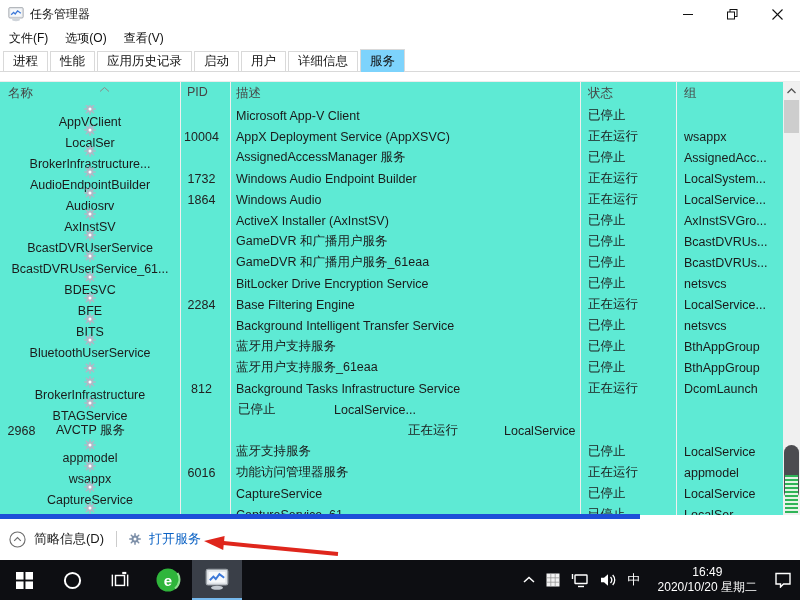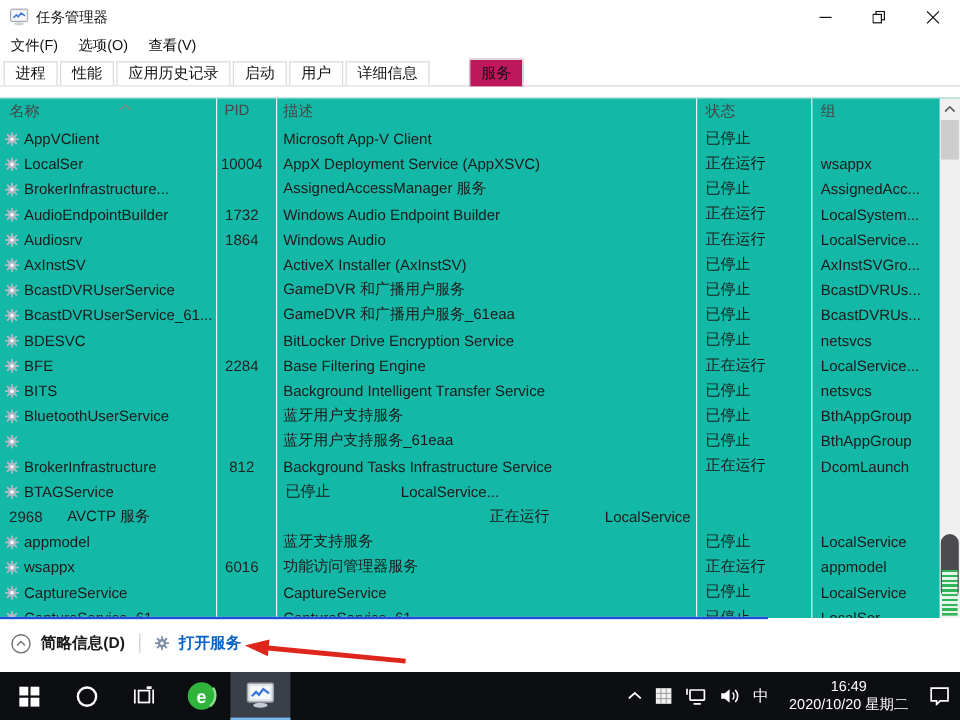--- a/index.html
+++ b/index.html
@@ -11,45 +11,45 @@
   .app-icon{margin:0 6px 0 8px;display:flex;}
   .title{font-size:12px;color:#111;}
   .caption{margin-left:auto;display:flex;height:28px;}
   .cap-btn{width:45px;height:28px;display:flex;align-items:center;justify-content:center;}
   .min-glyph{width:10px;height:1px;background:#111;}
   .close-glyph,.rest-glyph{display:flex;}
   .menubar{height:20px;display:flex;align-items:center;gap:17px;padding-left:9px;font-size:12px;color:#111;}
   .tabbar{position:relative;height:23px;display:flex;align-items:flex-end;padding-left:3px;border-bottom:1px solid #d9d9d9;}
   .tab{height:19px;line-height:19px;padding:0 9px;margin-right:2px;border:1px solid #d9d9d9;border-bottom:none;
        background:#fff;font-size:12.5px;color:#111;}
-  .tab.active{height:22px;line-height:22px;position:relative;z-index:2;margin-bottom:-1px;background:#be185d;margin-left:31px;}
+  .tab.active{height:22px;line-height:22px;position:relative;z-index:2;margin-bottom:-1px;background:#7dd3fc;}
   
-  .table{position:absolute;top:81px;left:0;width:800px;height:433px;border-top:1px solid #ececec;background:#14b8a6;}
+  .table{position:absolute;top:81px;left:0;width:800px;height:433px;border-top:1px solid #ececec;background:#5eead4;}
   .thead{position:relative;height:23px;font-size:12.5px;color:#464646;}
   .th{position:absolute;top:3px;white-space:nowrap;}
   .sort{position:absolute;left:99px;top:0;}
   .vsep{position:absolute;top:0;bottom:0;width:1px;background:#efefef;}
   .tbody{position:absolute;top:23px;left:0;width:783px;bottom:0;overflow:hidden;}
   .row{height:21px;display:flex;align-items:center;font-size:12.5px;white-space:nowrap;}
-  .c-name{width:180px;display:flex;align-items:center;overflow:hidden;}
+  .c-name{width:180px;display:flex;align-items:center;overflow:hidden;flex-direction:column;}
   .c-name .gear{margin:1px 4px 0 4px;display:flex;}
   .c-pid{width:50px;text-align:center;padding-right:7px;box-sizing:border-box;color:#222;}
   .c-desc{width:350px;padding-left:6px;box-sizing:border-box;overflow:hidden;}
   .c-status{width:96px;padding-left:8px;box-sizing:border-box;}
   .c-group{flex:1;padding-left:8px;box-sizing:border-box;overflow:hidden;}
   
   .sb{position:absolute;top:0;right:0;bottom:0;width:17px;background:#f0f0f0;}
   .sb-up,.sb-down{position:absolute;left:0;width:17px;height:17px;display:flex;align-items:center;justify-content:center;}
   .sb-up{top:0}.sb-down{bottom:0}
   .sb-thumb{position:absolute;left:1px;right:1px;top:18px;height:33px;background:#cdcdcd;}
   .scroll-capsule{position:absolute;left:1px;width:15px;top:363px;height:55px;background:#4c4c50;border-radius:8px;}
   .scroll-stripes{position:absolute;left:2px;width:13px;top:393px;height:38px;
       background:repeating-linear-gradient(#2fb457 0 2px,#e4f4e6 2px 4px);}
   
-  .footer{position:absolute;top:514px;left:0;width:640px;height:46px;background:#fff;border-top:2px solid #1d4ed8;font-weight:bold;}
+  .footer{position:absolute;top:514px;left:0;width:640px;height:46px;background:#fff;border-top:5px solid #1d4ed8;}
   .footer-inner{display:flex;align-items:center;gap:8px;padding:8px 0 0 9px;height:24px;}
   .footer-label{font-size:13px;color:#1a1a1a;}
   .fdiv{width:1px;height:16px;background:#ccc;margin:0 4px;}
   .open-link{font-size:13px;color:#0b62c4;}
   .red-arrow{position:absolute;left:190px;top:10px;}
   
   .taskbar{position:absolute;left:0;top:560px;width:800px;height:40px;background:#0d0e12;display:flex;align-items:stretch;}
   .tb-btn{width:48px;display:flex;align-items:center;justify-content:center;}
   .tb-btn.active{background:#3a3f48;border-bottom:2px solid #76b9ed;box-sizing:border-box;width:50px;}
   .tray{margin-left:auto;display:flex;align-items:center;gap:11px;padding-right:8px;}

